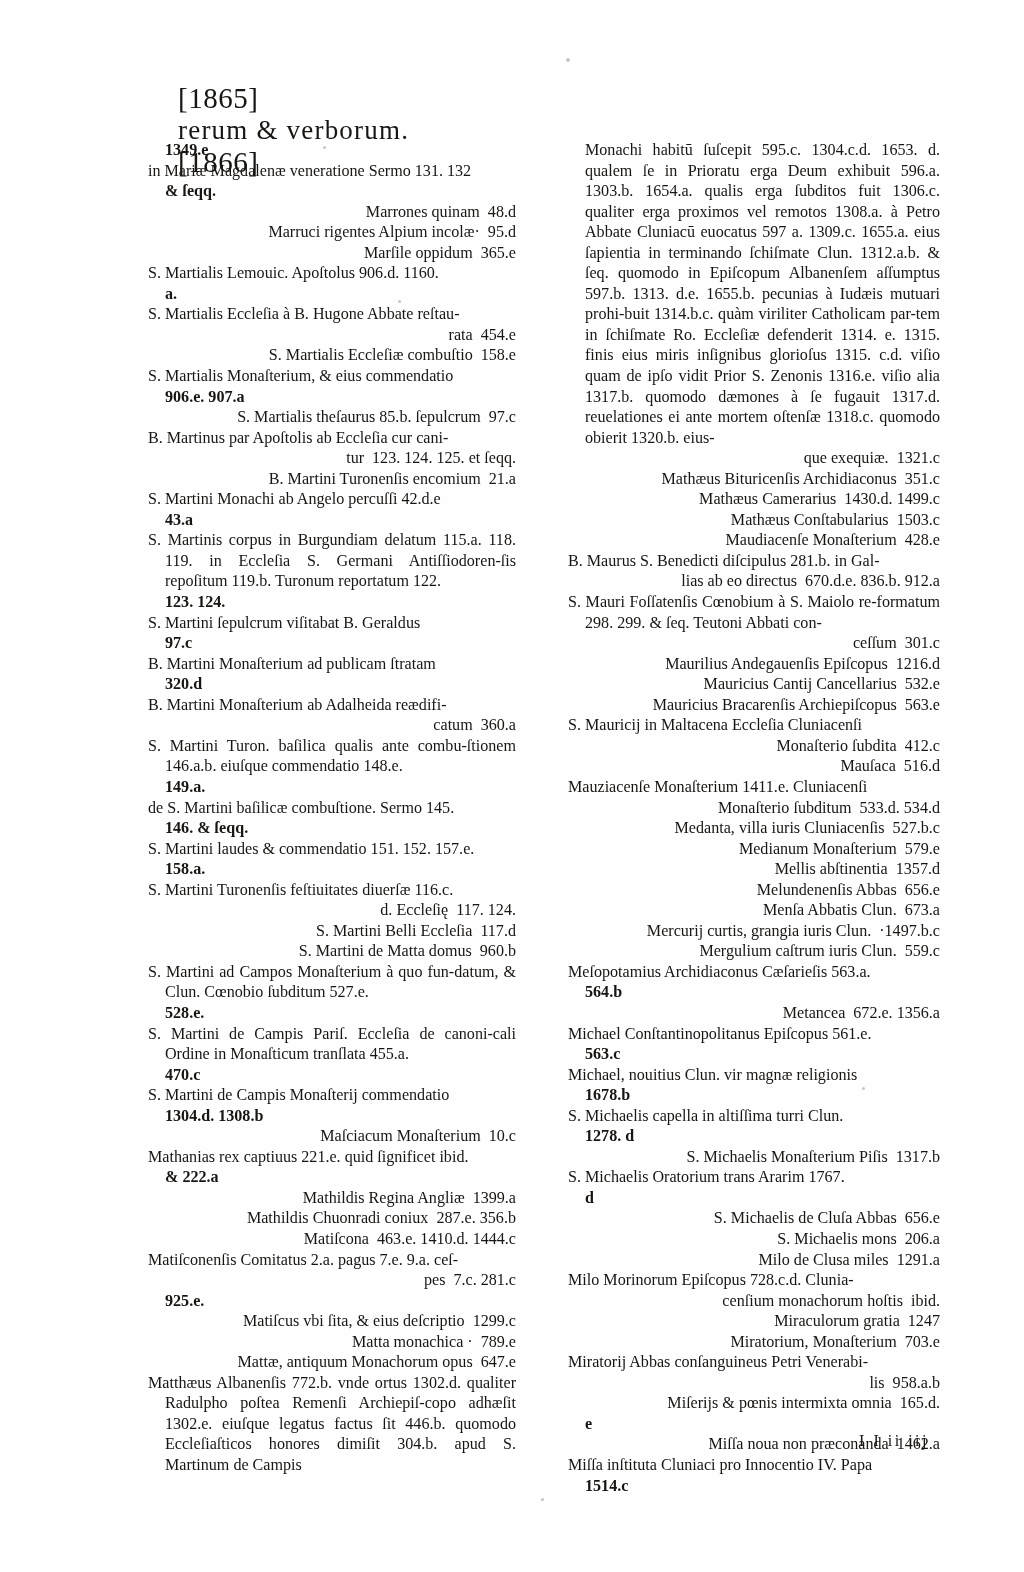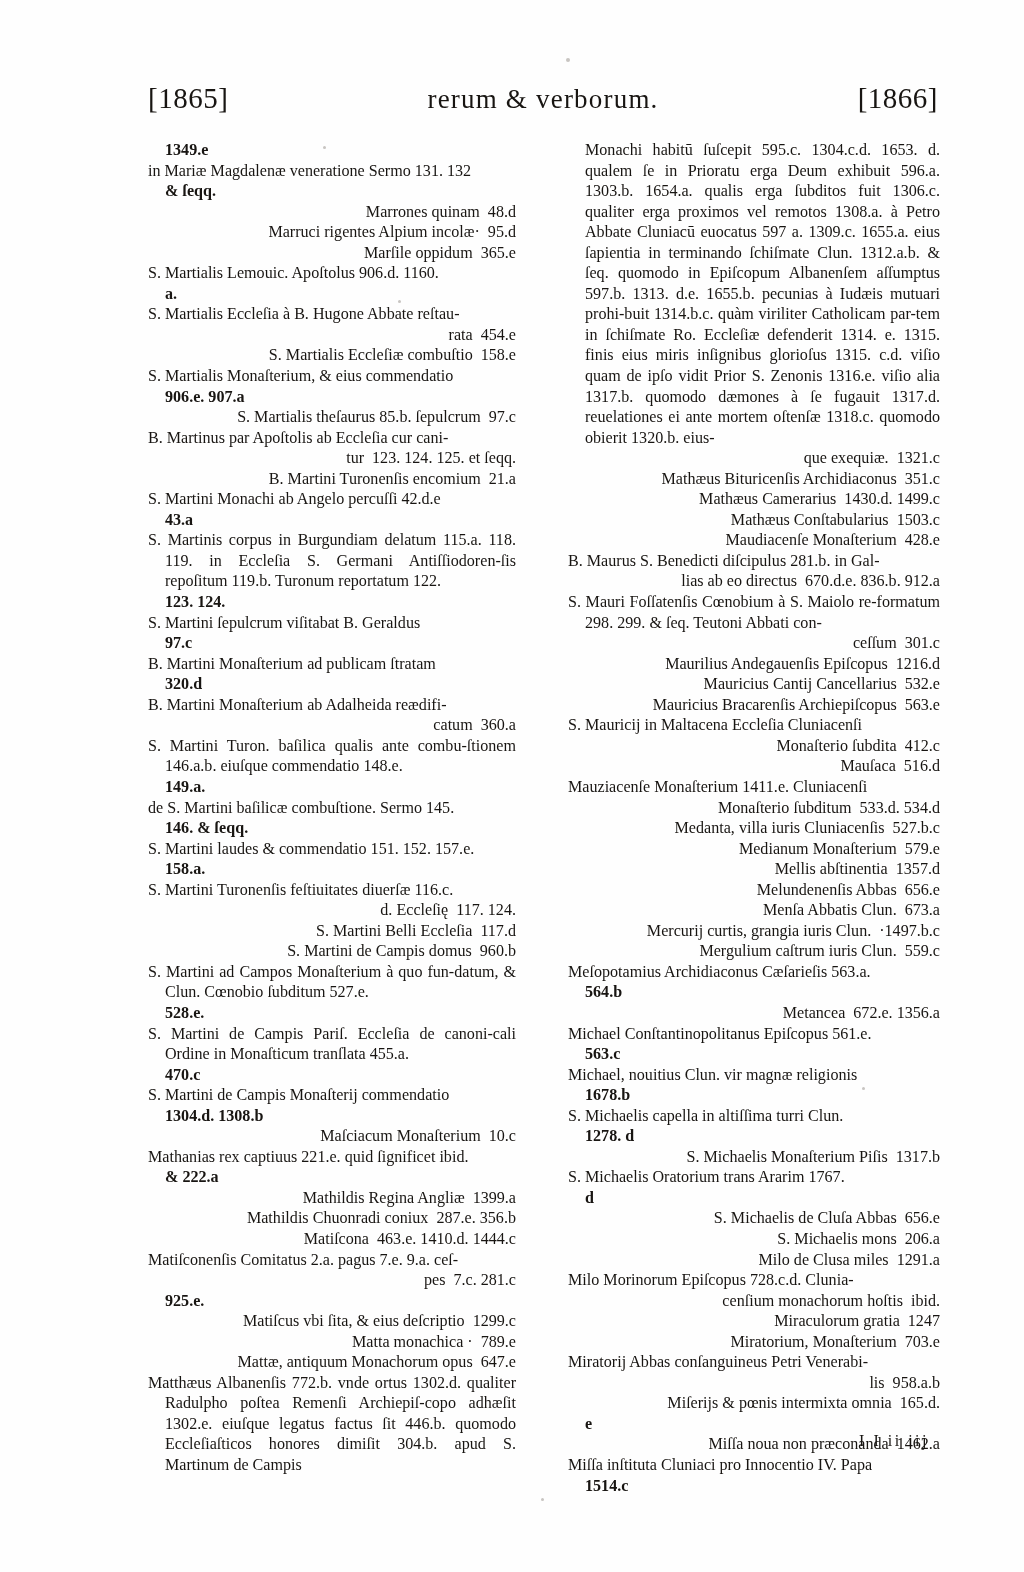--- a/index.html
+++ b/index.html
@@ -25,20 +25,21 @@
   
   .runhead {
     position: absolute;
     left: 148px;
     top: 82px;
     width: 790px;
     height: 44px;
     display: flex;
     align-items: baseline;
     justify-content: space-between;
+    flex-direction: column;
   }
   .runhead .folio {
     font-size: 29px;
     letter-spacing: 0.5px;
     white-space: nowrap;
   }
   .runhead .title {
     font-size: 27px;
     letter-spacing: 1.2px;
     white-space: nowrap;
@@ -197,21 +198,21 @@
         <div class="flow">S. Martini Turonenſis feſtiuitates diuerſæ 116.c.</div>
         <div class="row cont">
           <span class="lbl">d. Eccleſię</span>
           <span class="ref">117. 124.</span>
         </div>
         <div class="row">
           <span class="lbl">S. Martini Belli Eccleſia</span>
           <span class="ref">117.d</span>
         </div>
         <div class="row">
-          <span class="lbl">S. Martini de Campis domus</span>
+          <span class="lbl">S. Martini de Matta domus</span>
           <span class="ref">960.b</span>
         </div>
         <div class="flow">S. Martini ad Campos Monaſterium à quo fun-datum, &amp; Clun. Cœnobio ſubditum 527.e.</div>
         <div class="entry no-indent">528.e.</div>
         <div class="flow">S. Martini de Campis Pariſ. Eccleſia de canoni-cali Ordine in Monaſticum tranſlata 455.a.</div>
         <div class="entry no-indent">470.c</div>
         <div class="flow">S. Martini de Campis Monaſterij commendatio</div>
         <div class="entry no-indent">1304.d. 1308.b</div>
         <div class="row">
           <span class="lbl">Maſciacum Monaſterium</span>

